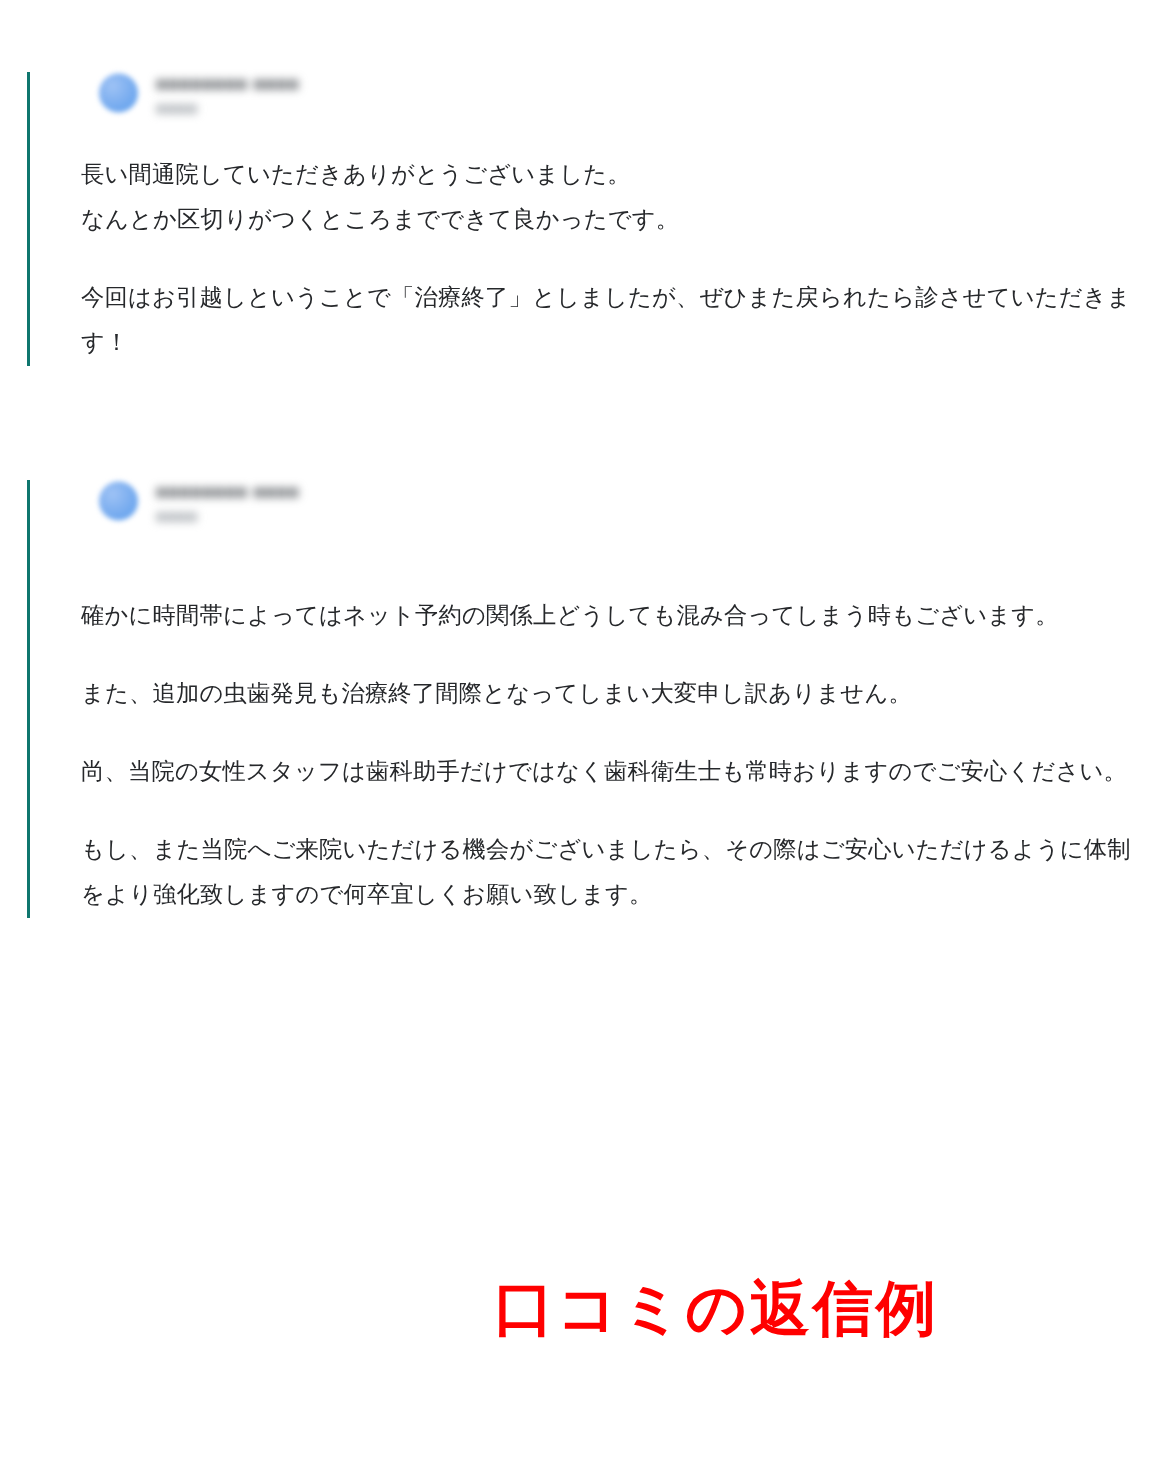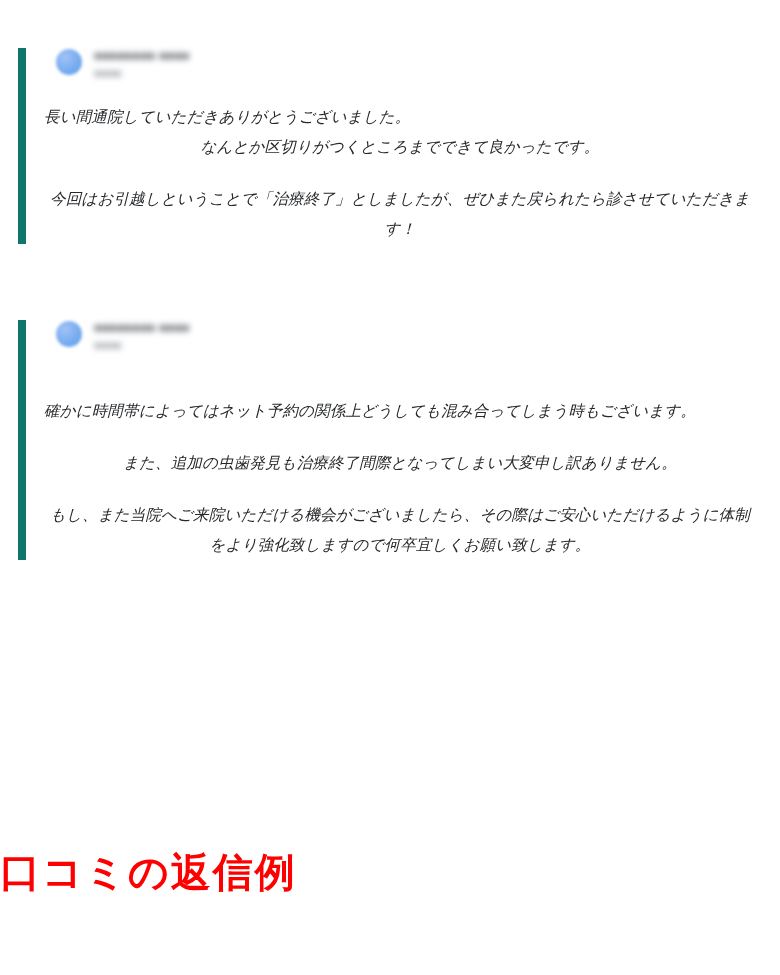--- a/index.html
+++ b/index.html
@@ -20,24 +20,23 @@
     height: 975px;
     position: relative;
     background: #ffffff;
   }
 
   
   .reply-block {
     position: absolute;
     left: 18px;
     width: 744px;
-    border-left: 8px solid #0f766e;
-    padding-left: 18px;
+    border-left: 2px solid #0f766e;
+    padding-left: 34px;
     box-sizing: border-box;
-    font-style: italic;
   }
   #reply-1 { top: 48px; }
   #reply-2 { top: 320px; }
 
   .reply-header {
     display: flex;
     align-items: flex-start;
     height: 40px;
     padding-left: 12px;
     box-sizing: border-box;
@@ -79,30 +78,30 @@
     padding-top: 14px;
     padding-right: 6px;
   }
   .para {
     font-size: 15.5px;
     line-height: 30px;
     color: #26282b;
     margin: 0 0 0 0;
     letter-spacing: 0.15px;
   }
-  .para + .para { margin-top: 0; text-align: center; }
+  .para + .para { margin-top: 0; }
   .para.gap { margin-top: 22px; }
 
   
   .caption {
     position: absolute;
     left: 0;
     top: 845px;
     width: 626px;
-    text-align: left;
+    text-align: right;
     font-family: "DejaVu Sans", sans-serif;
     font-size: 40px;
     font-weight: bold;
     color: #ff0000;
     letter-spacing: 2px;
   }
 </style>
 </head>
 <body>
 
@@ -127,19 +126,20 @@
     <div class="reply-header">
       <div class="avatar"></div>
       <div class="header-text">
         <div class="blur-name">■■■■■■■■  ■■■■</div>
         <div class="blur-sub">■■■■</div>
       </div>
     </div>
     <div class="reply-body">
       <p class="para gap">確かに時間帯によってはネット予約の関係上どうしても混み合ってしまう時もございます。</p>
       <p class="para gap">また、追加の虫歯発見も治療終了間際となってしまい大変申し訳ありません。</p>
+      <p class="para gap">尚、当院の女性スタッフは歯科助手だけではなく歯科衛生士も常時おりますのでご安心ください。</p>
       <p class="para gap">もし、また当院へご来院いただける機会がございましたら、その際はご安心いただけるように体制をより強化致しますので何卒宜しくお願い致します。</p>
     </div>
   </div>
 
   <div class="caption">口コミの返信例</div>
 
 </div>
 
 </body></html>

